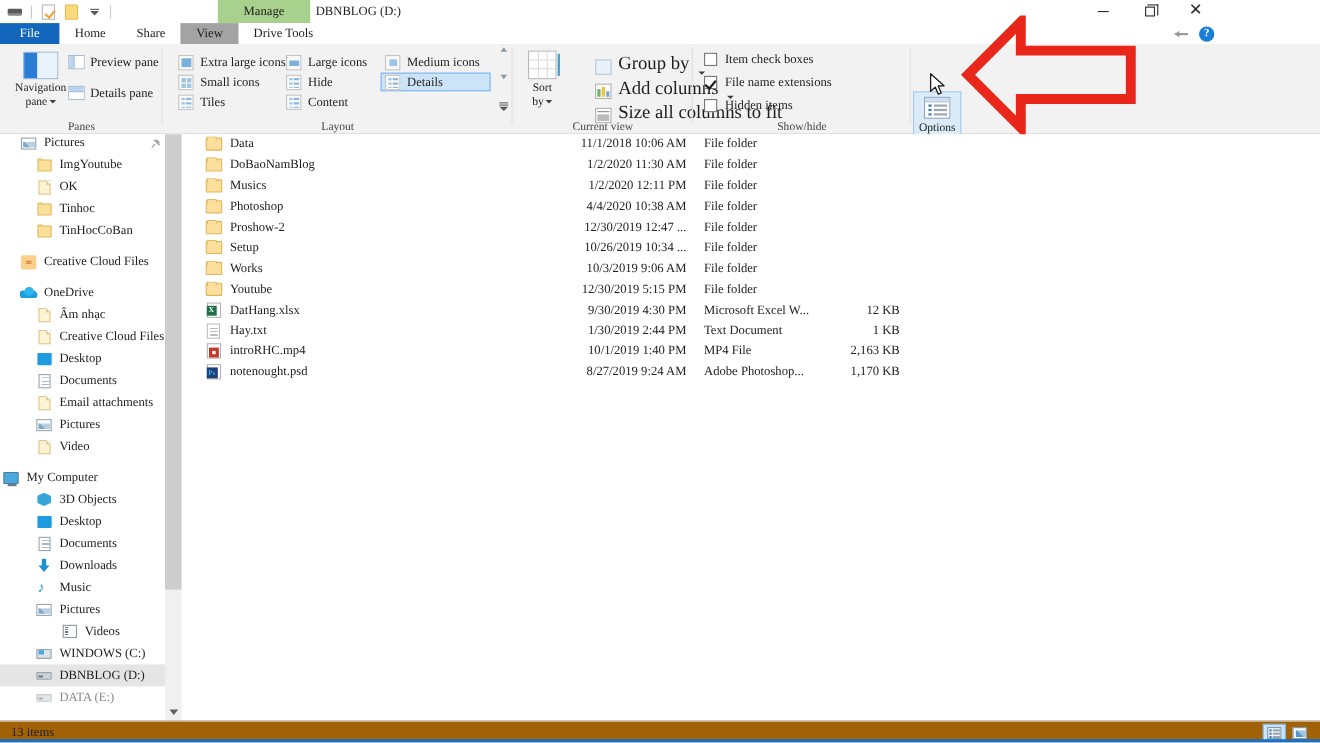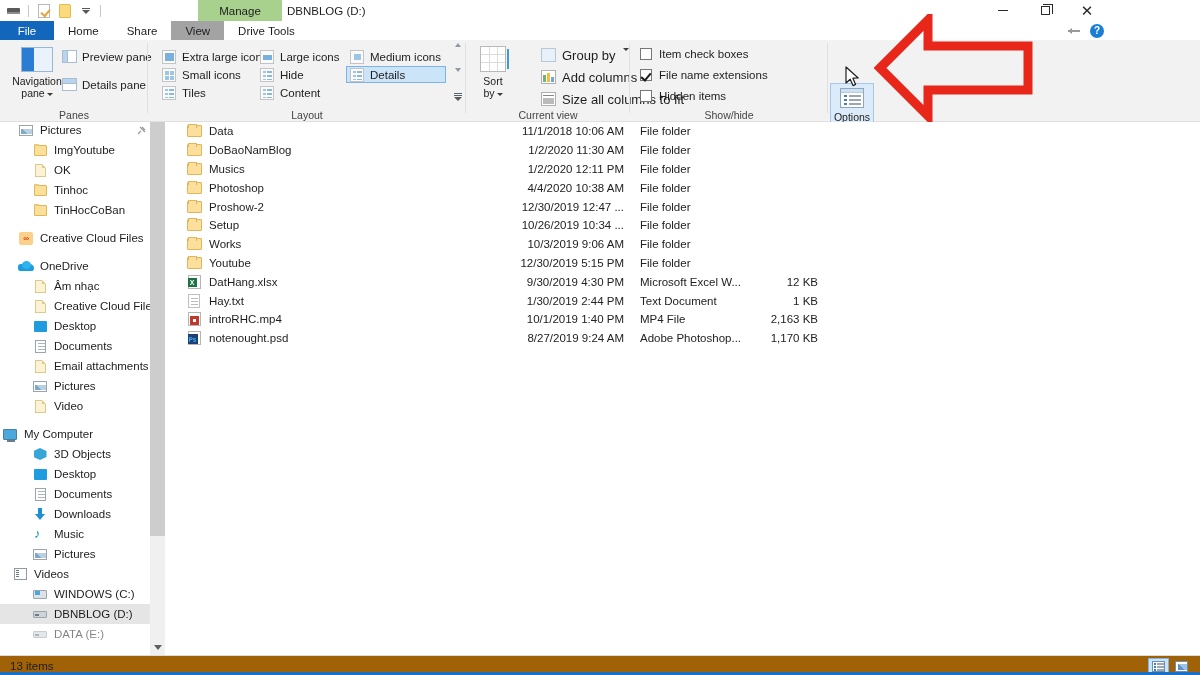--- a/index.html
+++ b/index.html
@@ -9,20 +9,21 @@
     overflow: hidden;
     background: #ffffff;
     font-family: "Liberation Sans", sans-serif;
     -webkit-font-smoothing: antialiased;
   }
 
   #app {
     position: relative;
     width: 1108px; height: 675px;
     background: #ffffff;
+    font-family: Liberation Serif, serif;
   }
 
   
   .titlebar {
     position: absolute; left: 0; top: 0; width: 1200px; height: 21px;
     background: #ffffff;
     display: flex; align-items: center;
   }
   .qat {
     display: flex; align-items: center; gap: 4px;
@@ -238,22 +239,22 @@
       linear-gradient(#dcdcdc 0 0), linear-gradient(#dcdcdc 0 0);
     background-size: 100% 1px, 100% 1px, 1px 100%, 1px 100%;
     background-position: 0 7px, 0 15px, 8px 0, 16px 0;
     background-repeat: no-repeat;
   }
   .sort-ico::after {
     content: ""; position: absolute; right: -4px; top: 2px;
     width: 2px; height: 20px; background: #3f9bd0;
   }
   .cv-item {
-    position: absolute; display: flex; align-items: flex-start; gap: 6px;
-    font-size: 13px; color: #1d1d1d; white-space: nowrap; padding-left: 25px;
+    position: absolute; display: flex; align-items: flex-end; gap: 6px;
+    font-size: 17px; color: #1d1d1d; white-space: nowrap; padding-left: 25px;
   }
   .cv-ico { width: 15px; height: 14px; flex-shrink: 0; position: relative; border: 1px solid #b6c7d6; background: #e8f1fa; }
   .cv-ico.cols { background: #fff; border-color: #b0b0b0; }
   .cv-ico.cols::after {
     content:""; position:absolute; left:1px; top:2px; width:11px; height:9px;
     background:
       linear-gradient(#6fb56f 0 0) 0 2px/3px 7px no-repeat,
       linear-gradient(#f0c040 0 0) 4px 0/3px 9px no-repeat,
       linear-gradient(#6fa8d8 0 0) 8px 4px/3px 5px no-repeat;
   }
@@ -873,21 +874,21 @@
             <span class="i-music">♪</span>
           </span>
         <span>Music</span>
       </div>
       <div class="nav-row" style="padding-left:32px;">
         <span class="nav-ico">
             <span class="i-pic"></span>
           </span>
         <span>Pictures</span>
       </div>
-      <div class="nav-row" style="padding-left:12px;">
+      <div class="nav-row" style="padding-left:12px;justify-content:center;">
         <span class="nav-ico">
             <span class="i-video"></span>
           </span>
         <span>Videos</span>
       </div>
       <div class="nav-row" style="padding-left:32px;">
         <span class="nav-ico">
             <span class="i-drivec"></span>
           </span>
         <span>WINDOWS (C:)</span>

